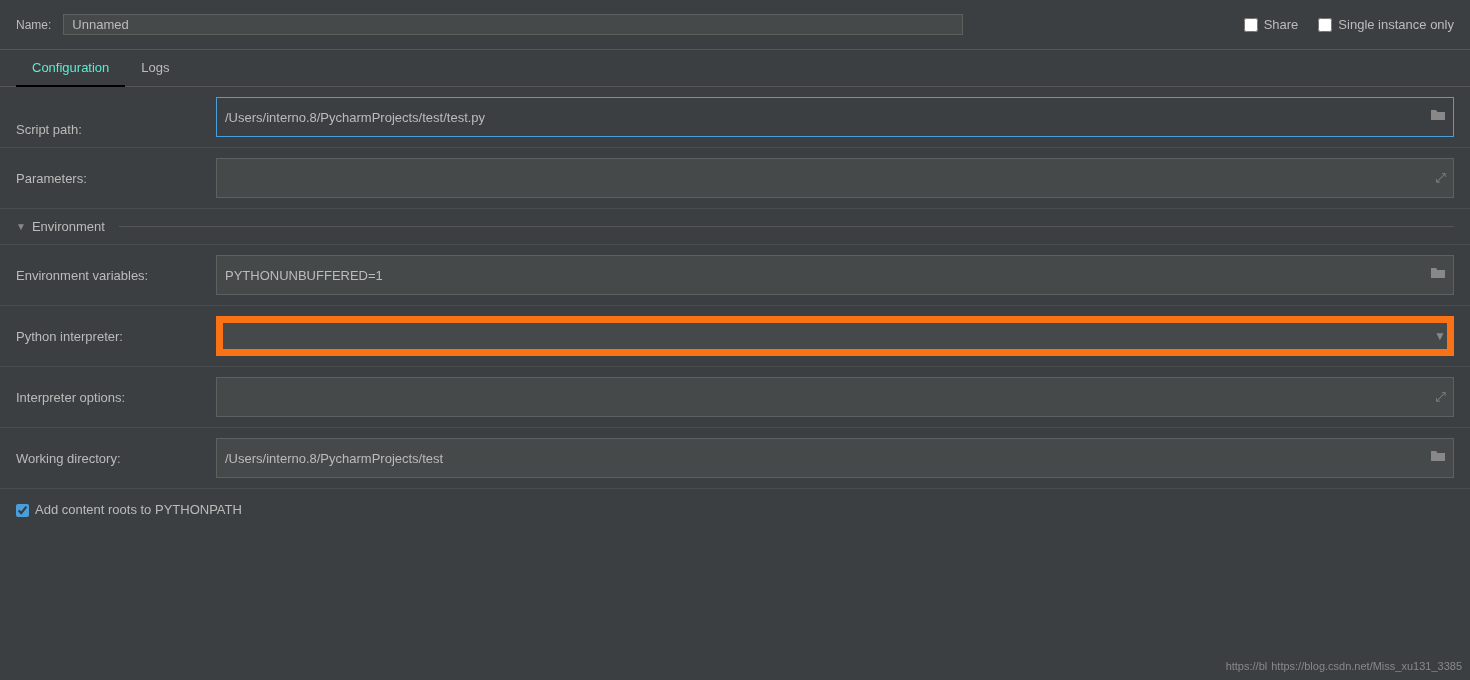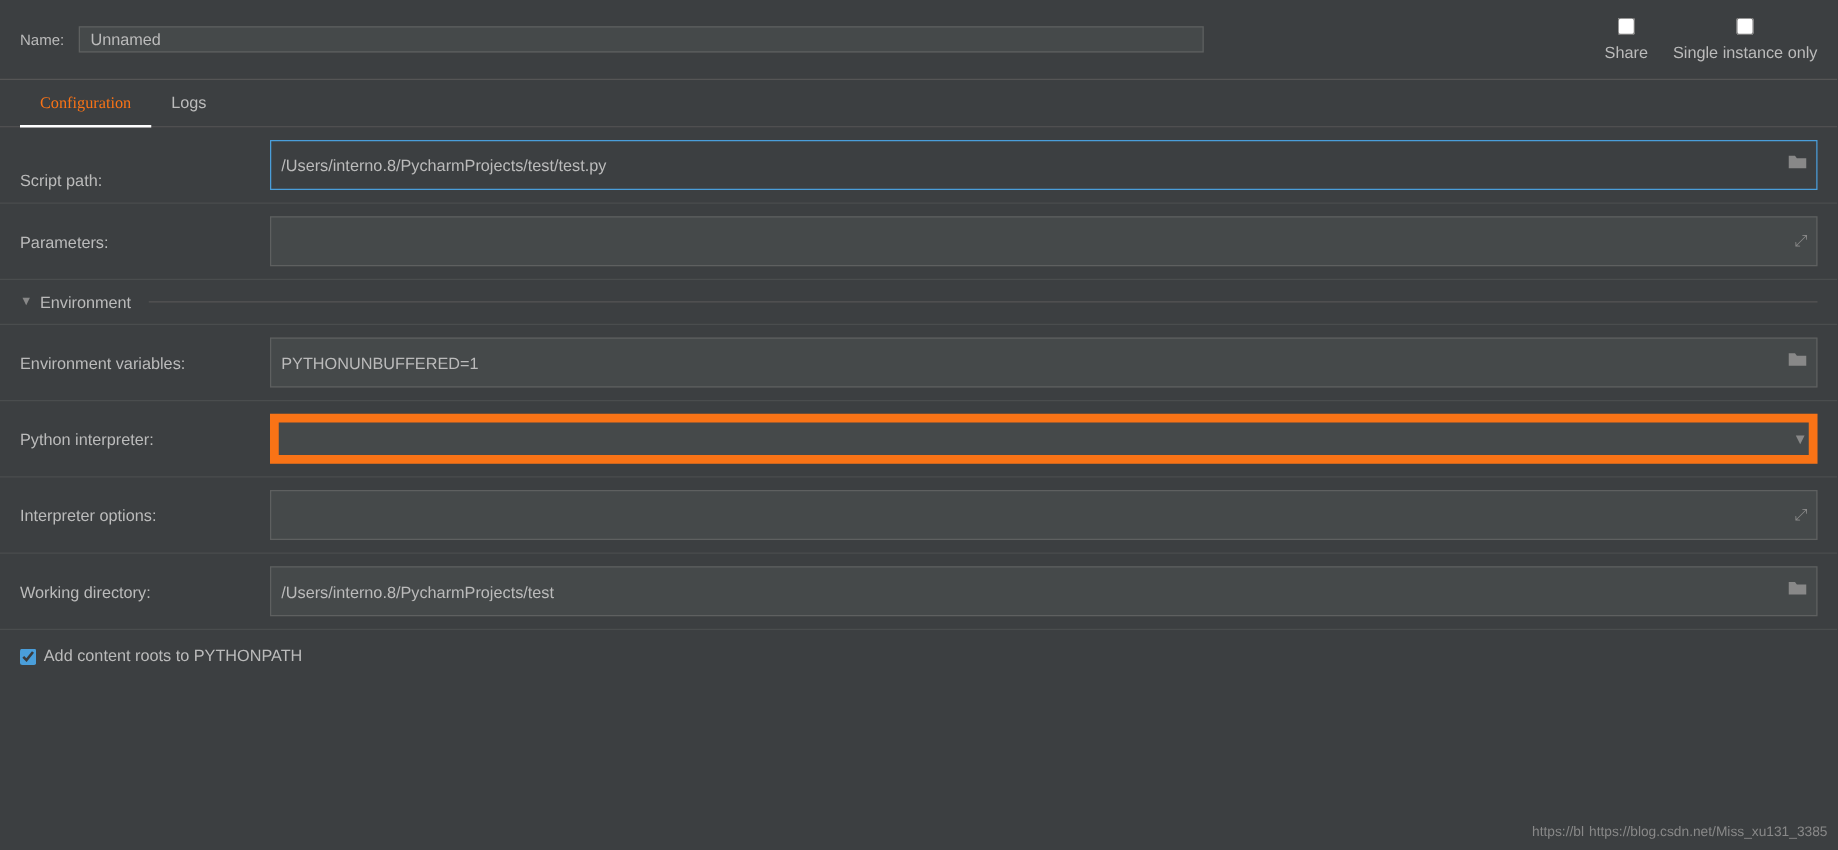--- a/index.html
+++ b/index.html
@@ -49,21 +49,20 @@
       margin-left: auto;
       display: flex;
       align-items: center;
       gap: 20px;
     }
 
     .checkbox-group {
       display: flex;
       align-items: center;
       gap: 6px;
-      flex-direction: column;
     }
 
     .checkbox-group input[type="checkbox"] {
       width: 14px;
       height: 14px;
       accent-color: #4a9eda;
       cursor: pointer;
     }
 
     .checkbox-label {
@@ -81,23 +80,22 @@
     .tab {
       padding: 10px 16px;
       font-size: 13px;
       color: #bbbbbb;
       cursor: pointer;
       border-bottom: 2px solid transparent;
       margin-bottom: -1px;
     }
 
     .tab.active {
-      color: #f97316;
-      border-bottom: 2px solid #ffffff;
-      font-family: Liberation Serif, serif;
+      color: #5eead4;
+      border-bottom: 2px solid #000000;
     }
 
     .config-area {
       background-color: #3c3f41;
       padding: 0;
     }
 
     .form-row {
       display: flex;
       align-items: center;

